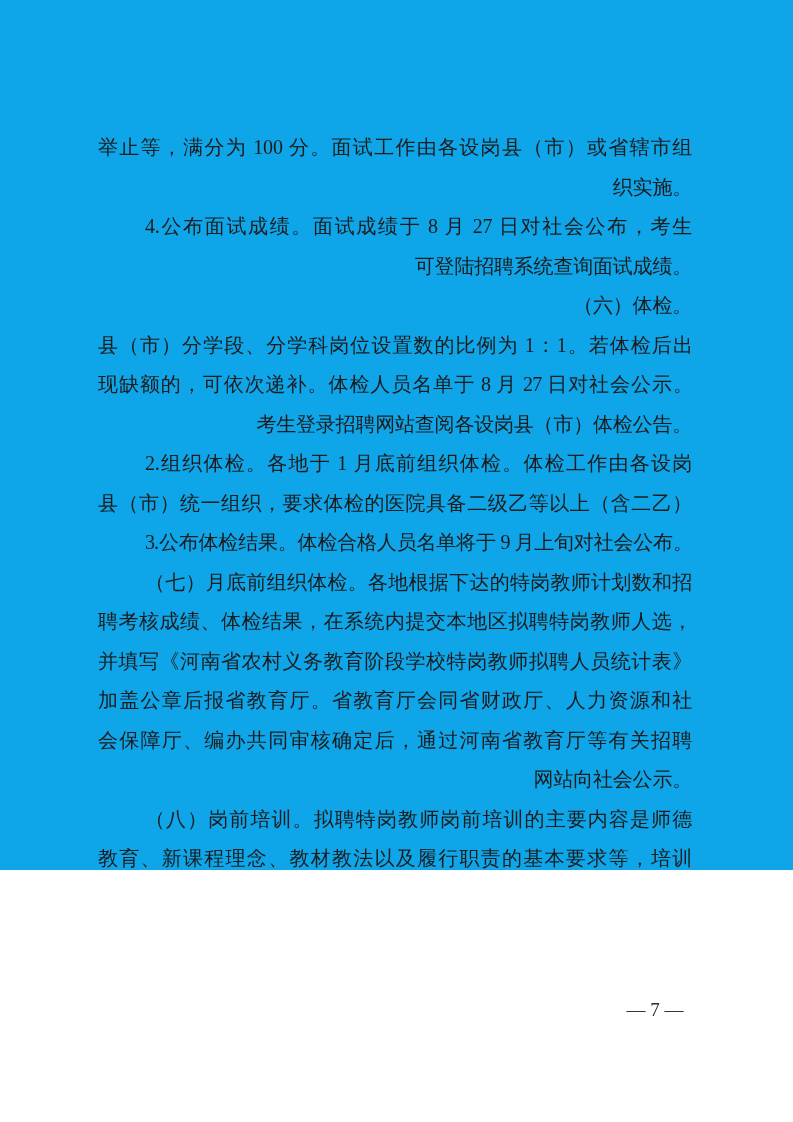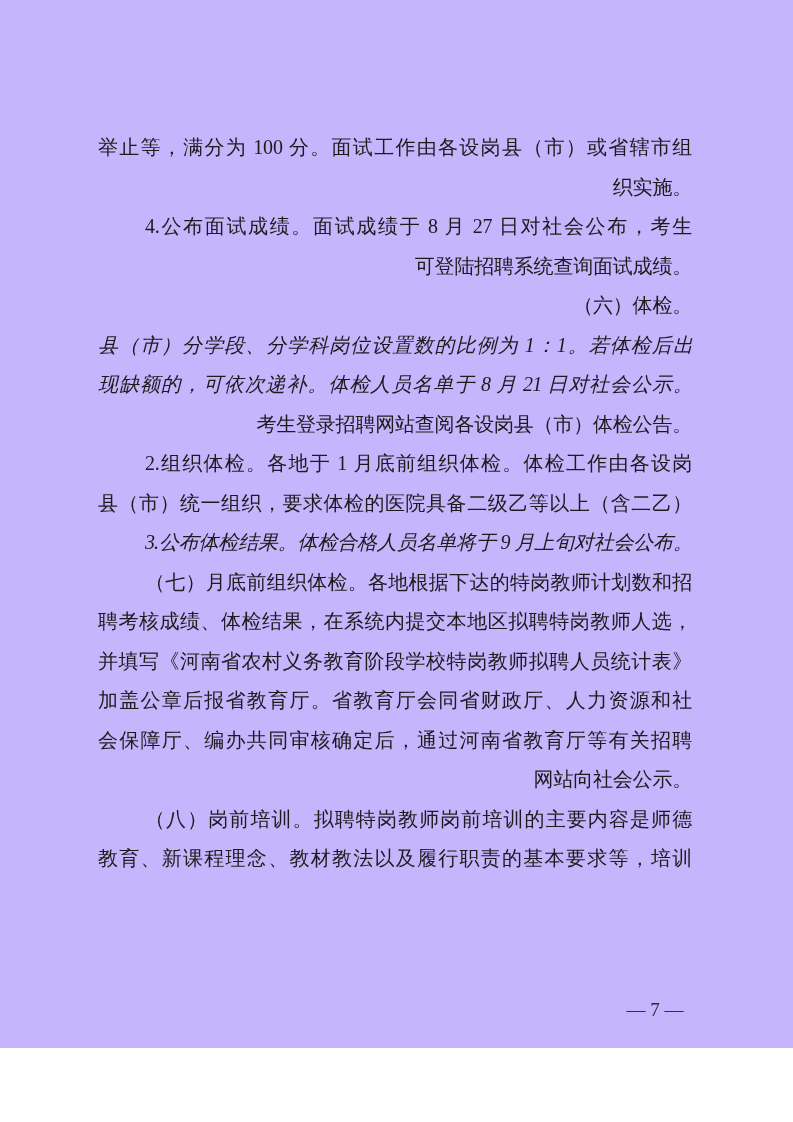--- a/index.html
+++ b/index.html
@@ -11,22 +11,22 @@
     height: 1122px;
     background: #ffffff;
     position: relative;
     overflow: hidden;
     font-family: "Liberation Serif", "DejaVu Serif", serif;
   }
   .page {
     position: absolute;
     left: 0; top: 0;
     width: 793px;
-    height: 1048px;
-    background: #c4b5fd;
+    height: 870px;
+    background: #0ea5e9;
   }
   .doc-body {
     position: absolute;
     left: 98px;
     top: 128px;
     width: 594px;
     color: #1c1c1c;
   }
   .text-line {
     height: 39.5px;
@@ -40,21 +40,20 @@
   .text-line.justify {
     white-space: normal;
     text-align: justify;
     text-align-last: justify;
   }
   .text-line.indent {
     padding-left: 47px;
   }
   .text-line.compress {
     letter-spacing: -0.9px;
-    font-style: italic;
   }
   .page-number {
     position: absolute;
     left: 610px;
     top: 998px;
     width: 90px;
     height: 24px;
     line-height: 24px;
     font-size: 19px;
     color: #2b2b2b;
@@ -66,21 +65,21 @@
 <body>
 
 <div class="page">
   <div class="doc-body">
       <div class="text-line justify">举止等，满分为 100 分。面试工作由各设岗县（市）或省辖市组</div>
       <div class="text-line">织实施。</div>
       <div class="text-line justify indent">4.公布面试成绩。面试成绩于 8 月 27 日对社会公布，考生</div>
       <div class="text-line">可登陆招聘系统查询面试成绩。</div>
       <div class="text-line indent">（六）体检。</div>
       <div class="text-line justify compress">县（市）分学段、分学科岗位设置数的比例为 1：1。若体检后出</div>
-      <div class="text-line justify compress">现缺额的，可依次递补。体检人员名单于 8 月 21 日对社会公示。</div>
+      <div class="text-line justify compress">现缺额的，可依次递补。体检人员名单于 8 月 27 日对社会公示。</div>
       <div class="text-line">考生登录招聘网站查阅各设岗县（市）体检公告。</div>
       <div class="text-line justify indent">2.组织体检。各地于 1 月底前组织体检。体检工作由各设岗</div>
       <div class="text-line justify">县（市）统一组织，要求体检的医院具备二级乙等以上（含二乙）</div>
       <div class="text-line justify indent compress">3.公布体检结果。体检合格人员名单将于 9 月上旬对社会公布。</div>
       <div class="text-line justify indent">（七）月底前组织体检。各地根据下达的特岗教师计划数和招</div>
       <div class="text-line justify">聘考核成绩、体检结果，在系统内提交本地区拟聘特岗教师人选，</div>
       <div class="text-line justify">并填写《河南省农村义务教育阶段学校特岗教师拟聘人员统计表》</div>
       <div class="text-line justify">加盖公章后报省教育厅。省教育厅会同省财政厅、人力资源和社</div>
       <div class="text-line justify">会保障厅、编办共同审核确定后，通过河南省教育厅等有关招聘</div>
       <div class="text-line">网站向社会公示。</div>

